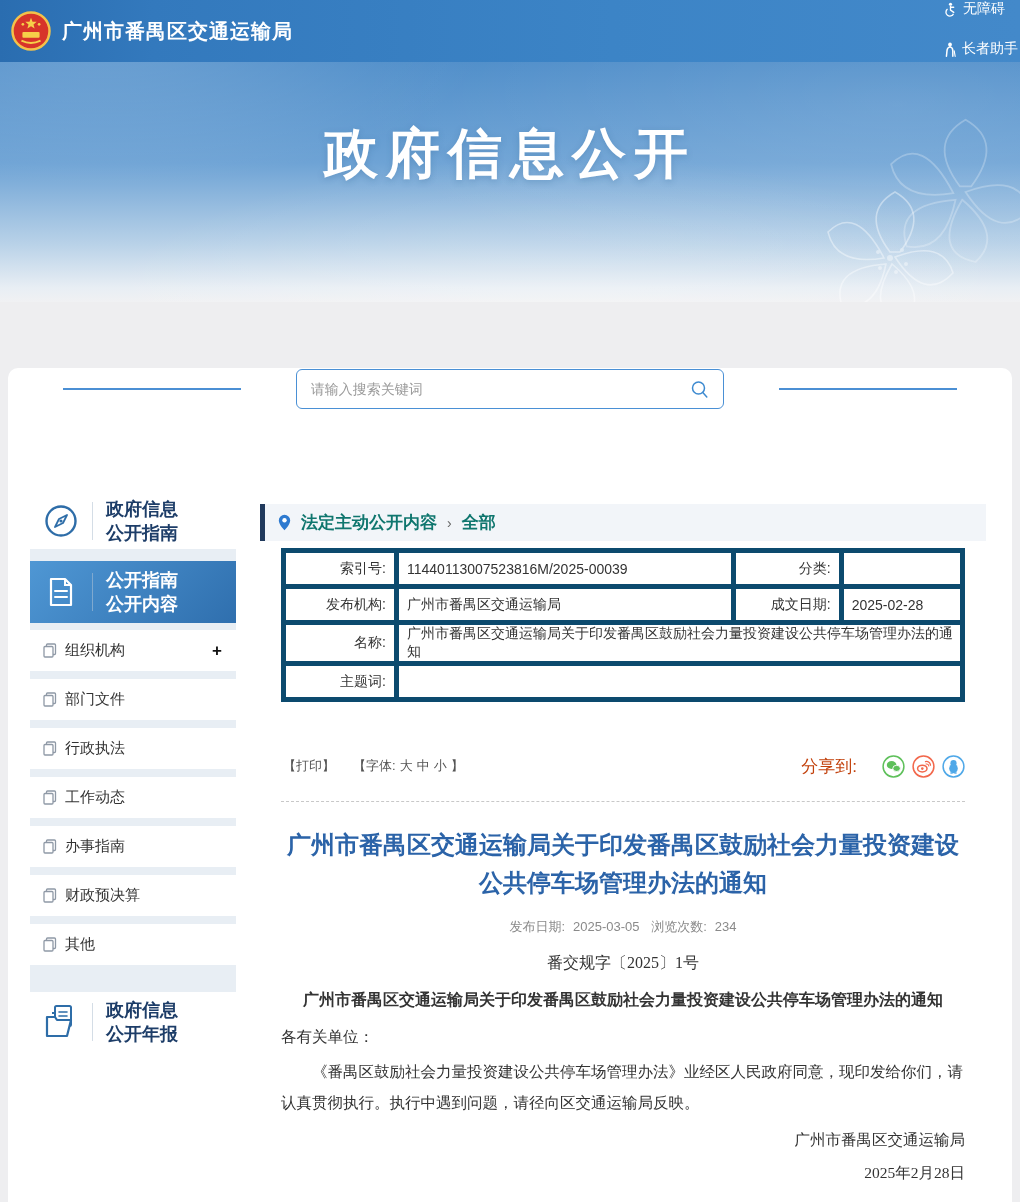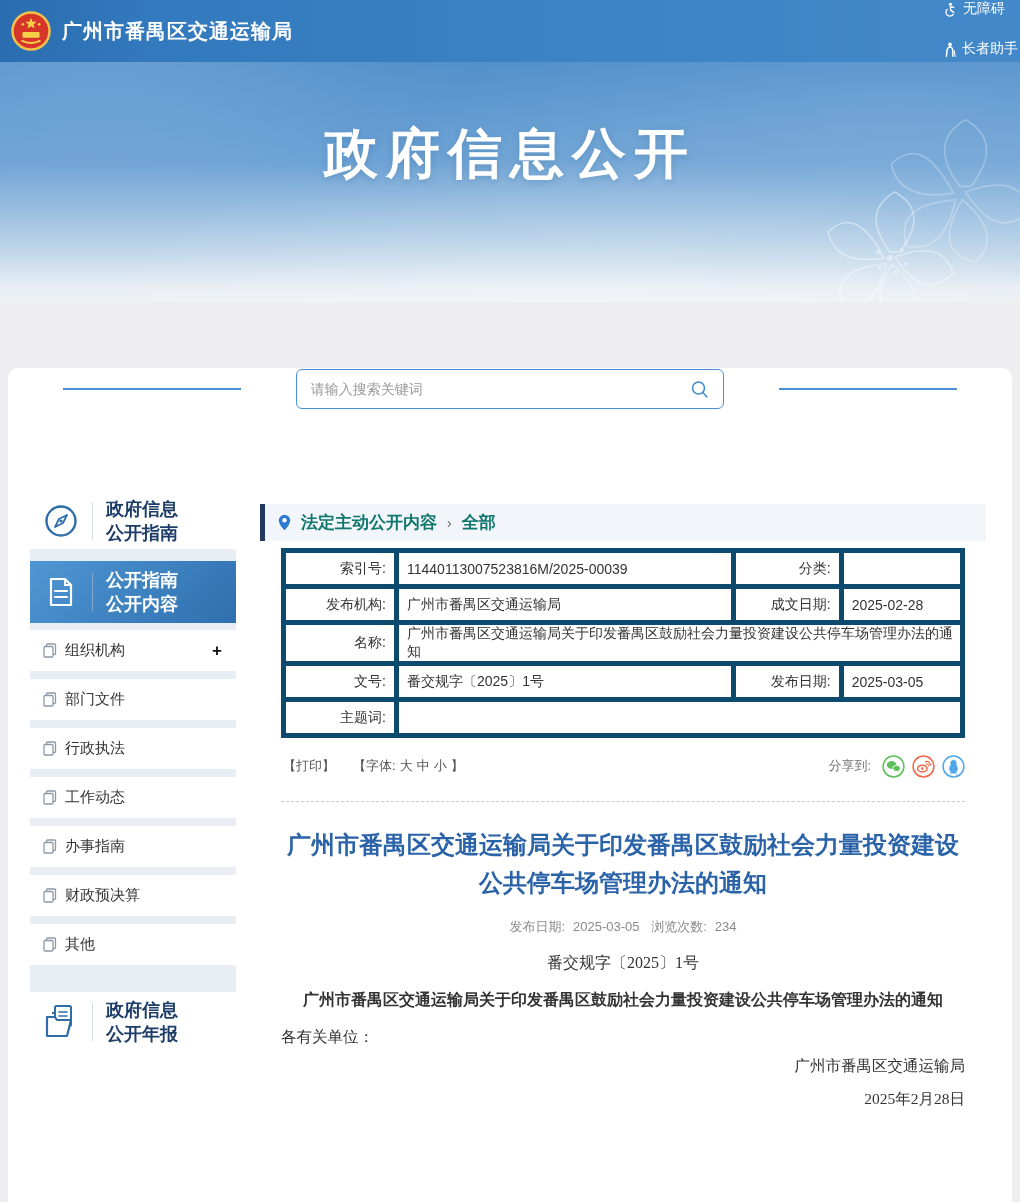--- a/index.html
+++ b/index.html
@@ -88,21 +88,21 @@
   td.lbl{ text-align:right; padding-right:8px; width:113px; white-space:nowrap; }
   td.val{ text-align:left; padding-left:8px; }
   td.lbl2{ text-align:right; padding-right:8px; width:108px; white-space:nowrap; }
 
   .tools{ position:absolute; left:275px; top:386px; width:682px; height:24px;
     display:flex; align-items:center; font-size:13px; color:#555; }
   .tools .grp{ display:flex; align-items:center; gap:4px; }
   .tools .clickable{ cursor:pointer; }
   .tools .fgap{ margin-left:14px; }
   .share{ margin-left:auto; display:flex; align-items:center; gap:7px; }
-  .share-label{ font-size:13px; color:#737373; margin-right:4px; }
+  .share-label{ font-size:17px; color:#c2410c; margin-right:18px; }
   .share-ic{ cursor:pointer; display:block; }
 
   .dash-divider{ position:absolute; left:273px; top:433px; width:684px; border-top:1px dashed #c8c8c8; }
 
   .a-title{ position:absolute; left:273px; top:458px; width:684px; text-align:center;
     font-size:24px; font-weight:bold; color:#2b63a8; line-height:38px; }
   .a-meta{ position:absolute; left:273px; top:550px; width:684px; text-align:center;
     font-size:13px; color:#8a8a8a; }
   .a-meta span{ margin:0 4px; }
 
@@ -328,26 +328,20 @@
       <td class="lbl">发布机构:</td>
       <td class="val">广州市番禺区交通运输局</td>
       <td class="lbl2">成文日期:</td>
       <td class="val">2025-02-28</td>
     </tr>
     <tr>
       <td class="lbl">名称:</td>
       <td class="val" colspan="3">广州市番禺区交通运输局关于印发番禺区鼓励社会力量投资建设公共停车场管理办法的通知</td>
     </tr>
     <tr>
-      <td class="lbl">文号:</td>
-      <td class="val">番交规字〔2025〕1号</td>
-      <td class="lbl2">发布日期:</td>
-      <td class="val">2025-03-05</td>
-    </tr>
-    <tr>
       <td class="lbl">主题词:</td>
       <td class="val" colspan="3"></td>
     </tr>
   </tbody>
     </table>
 
   <div class="tools">
     <div class="grp">
       <span class="clickable">【打印】</span>
       <span class="fgap">【字体:</span>
@@ -386,18 +380,19 @@
 
   <div class="a-meta">
     <span>发布日期:</span><span>2025-03-05</span>
     <span>浏览次数:</span><span>234</span>
   </div>
 
   <div class="a-body">
     <div class="doc-no">番交规字〔2025〕1号</div>
     <div class="subtitle">广州市番禺区交通运输局关于印发番禺区鼓励社会力量投资建设公共停车场管理办法的通知</div>
     <div class="salut">各有关单位：</div>
+    <div class="para">《番禺区鼓励社会力量投资建设公共停车场管理办法》业经区人民政府同意，现印发给你们，请认真贯彻执行。执行中遇到问题，请径向区交通运输局反映。</div>
     <div class="sig">广州市番禺区交通运输局</div>
     <div class="sig-date">2025年2月28日</div>
 
   </div>
 
 </div>
 
 </body></html>

